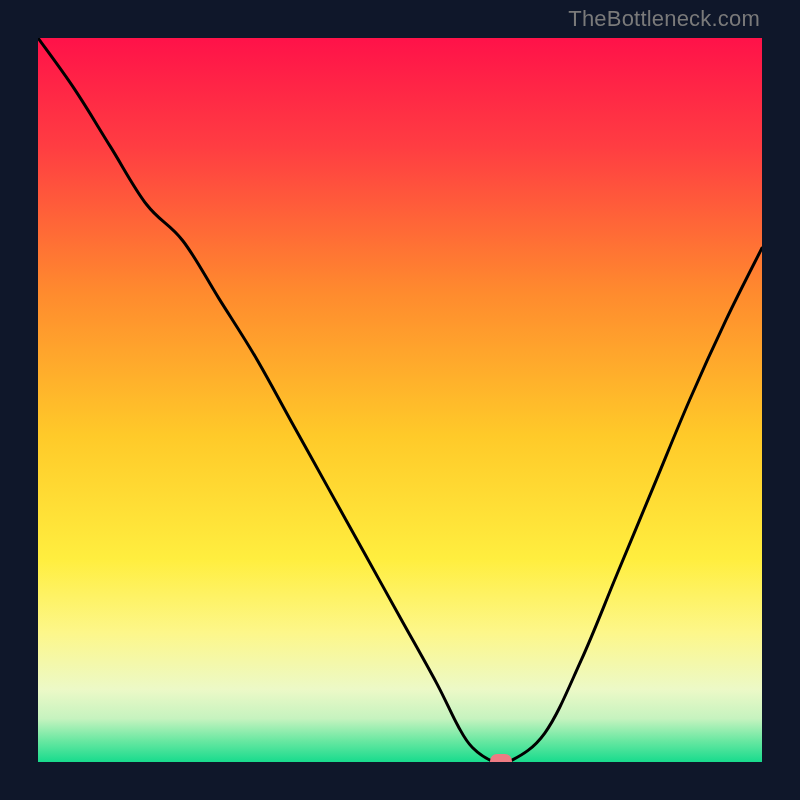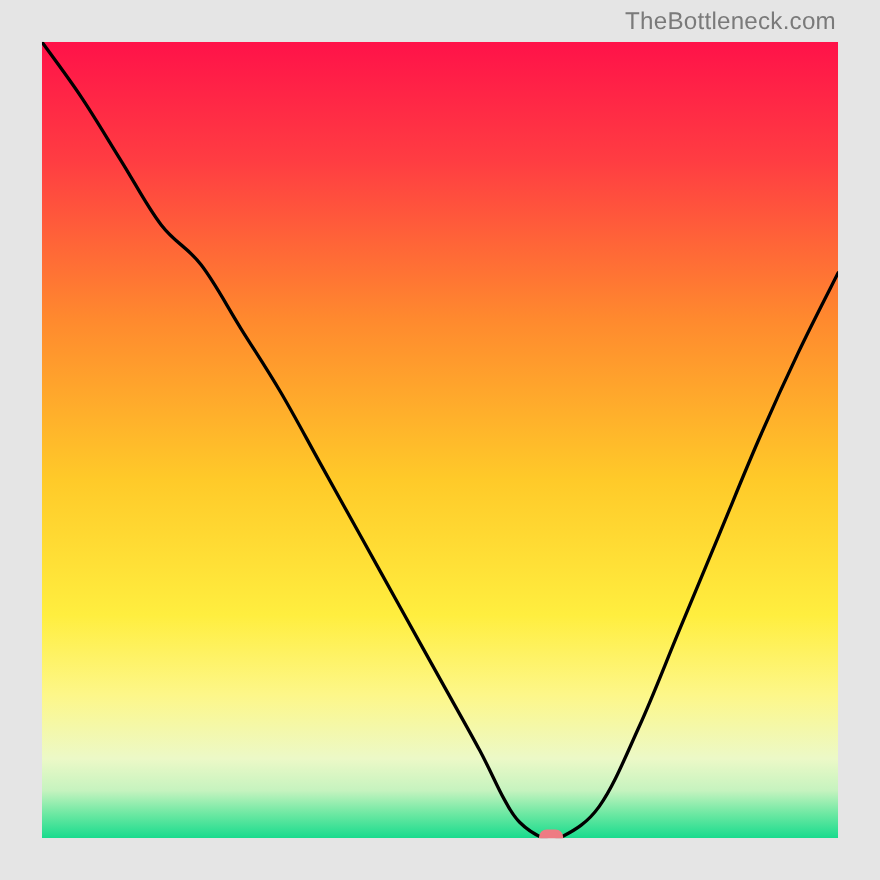--- a/index.html
+++ b/index.html
@@ -9,21 +9,21 @@
     height: 800px;
     background: #000;
     overflow: hidden;
   }
   .frame {
     position: absolute;
     left: 0;
     top: 0;
     width: 800px;
     height: 800px;
-    background: #e5e5e5;
+    background: #0f172a;
   }
   .plot-area {
     position: absolute;
     left: 38px;
     top: 38px;
     width: 724px;
     height: 724px;
     overflow: hidden;
   }
   .gradient {

